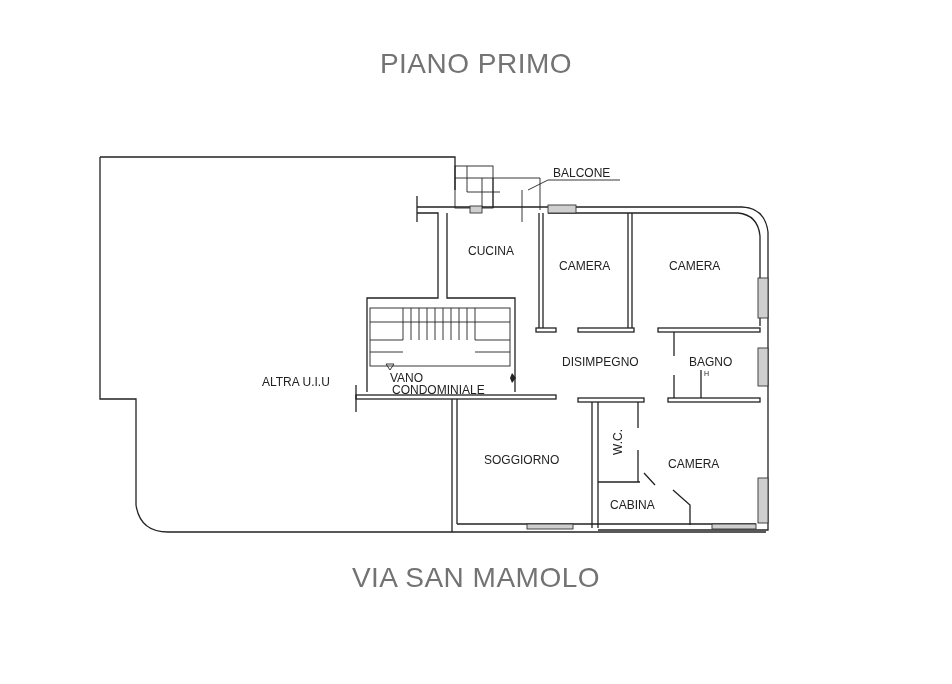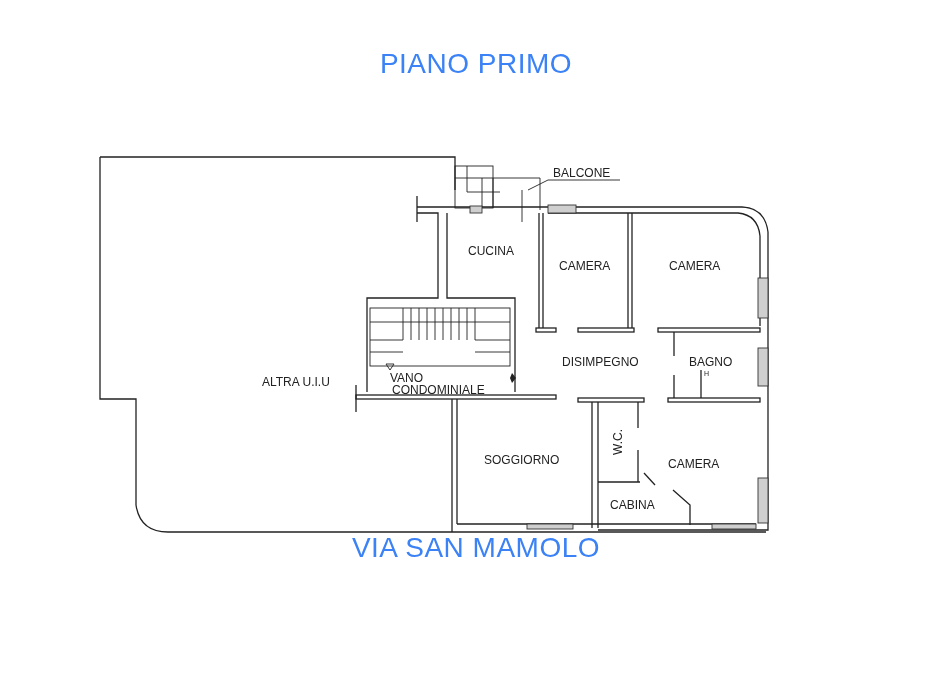--- a/index.html
+++ b/index.html
@@ -1,19 +1,19 @@
 <!DOCTYPE html>
 <html><head>
 <meta charset="utf-8">
 <style>
   html, body { margin:0; padding:0; background:#ffffff; }
   body { width:952px; height:684px; position:relative; overflow:hidden; font-family:"Liberation Sans", sans-serif; color:#1a1a1a; }
-  .title { position:absolute; left:0; width:952px; text-align:center; font-size:28px; letter-spacing:0.5px; color:#3b82f6; }
+  .title { position:absolute; left:0; width:952px; text-align:center; font-size:28px; letter-spacing:0.5px; color:#737373; }
   #title-top { top:48px; }
-  #title-bottom { top:532px; }
+  #title-bottom { top:562px; }
   svg { position:absolute; left:0; top:0; }
   .lbl { font-family:"Liberation Sans", sans-serif; font-size:12px; fill:#222; }
   .w { fill:none; stroke:#222; stroke-width:1.3; }
   .wt { fill:none; stroke:#222; stroke-width:0.9; }
   .win { fill:#cfcfcf; stroke:#333; stroke-width:0.9; }
 </style>
 </head>
 <body>
 
 <div class="title" id="title-top">PIANO PRIMO</div>

